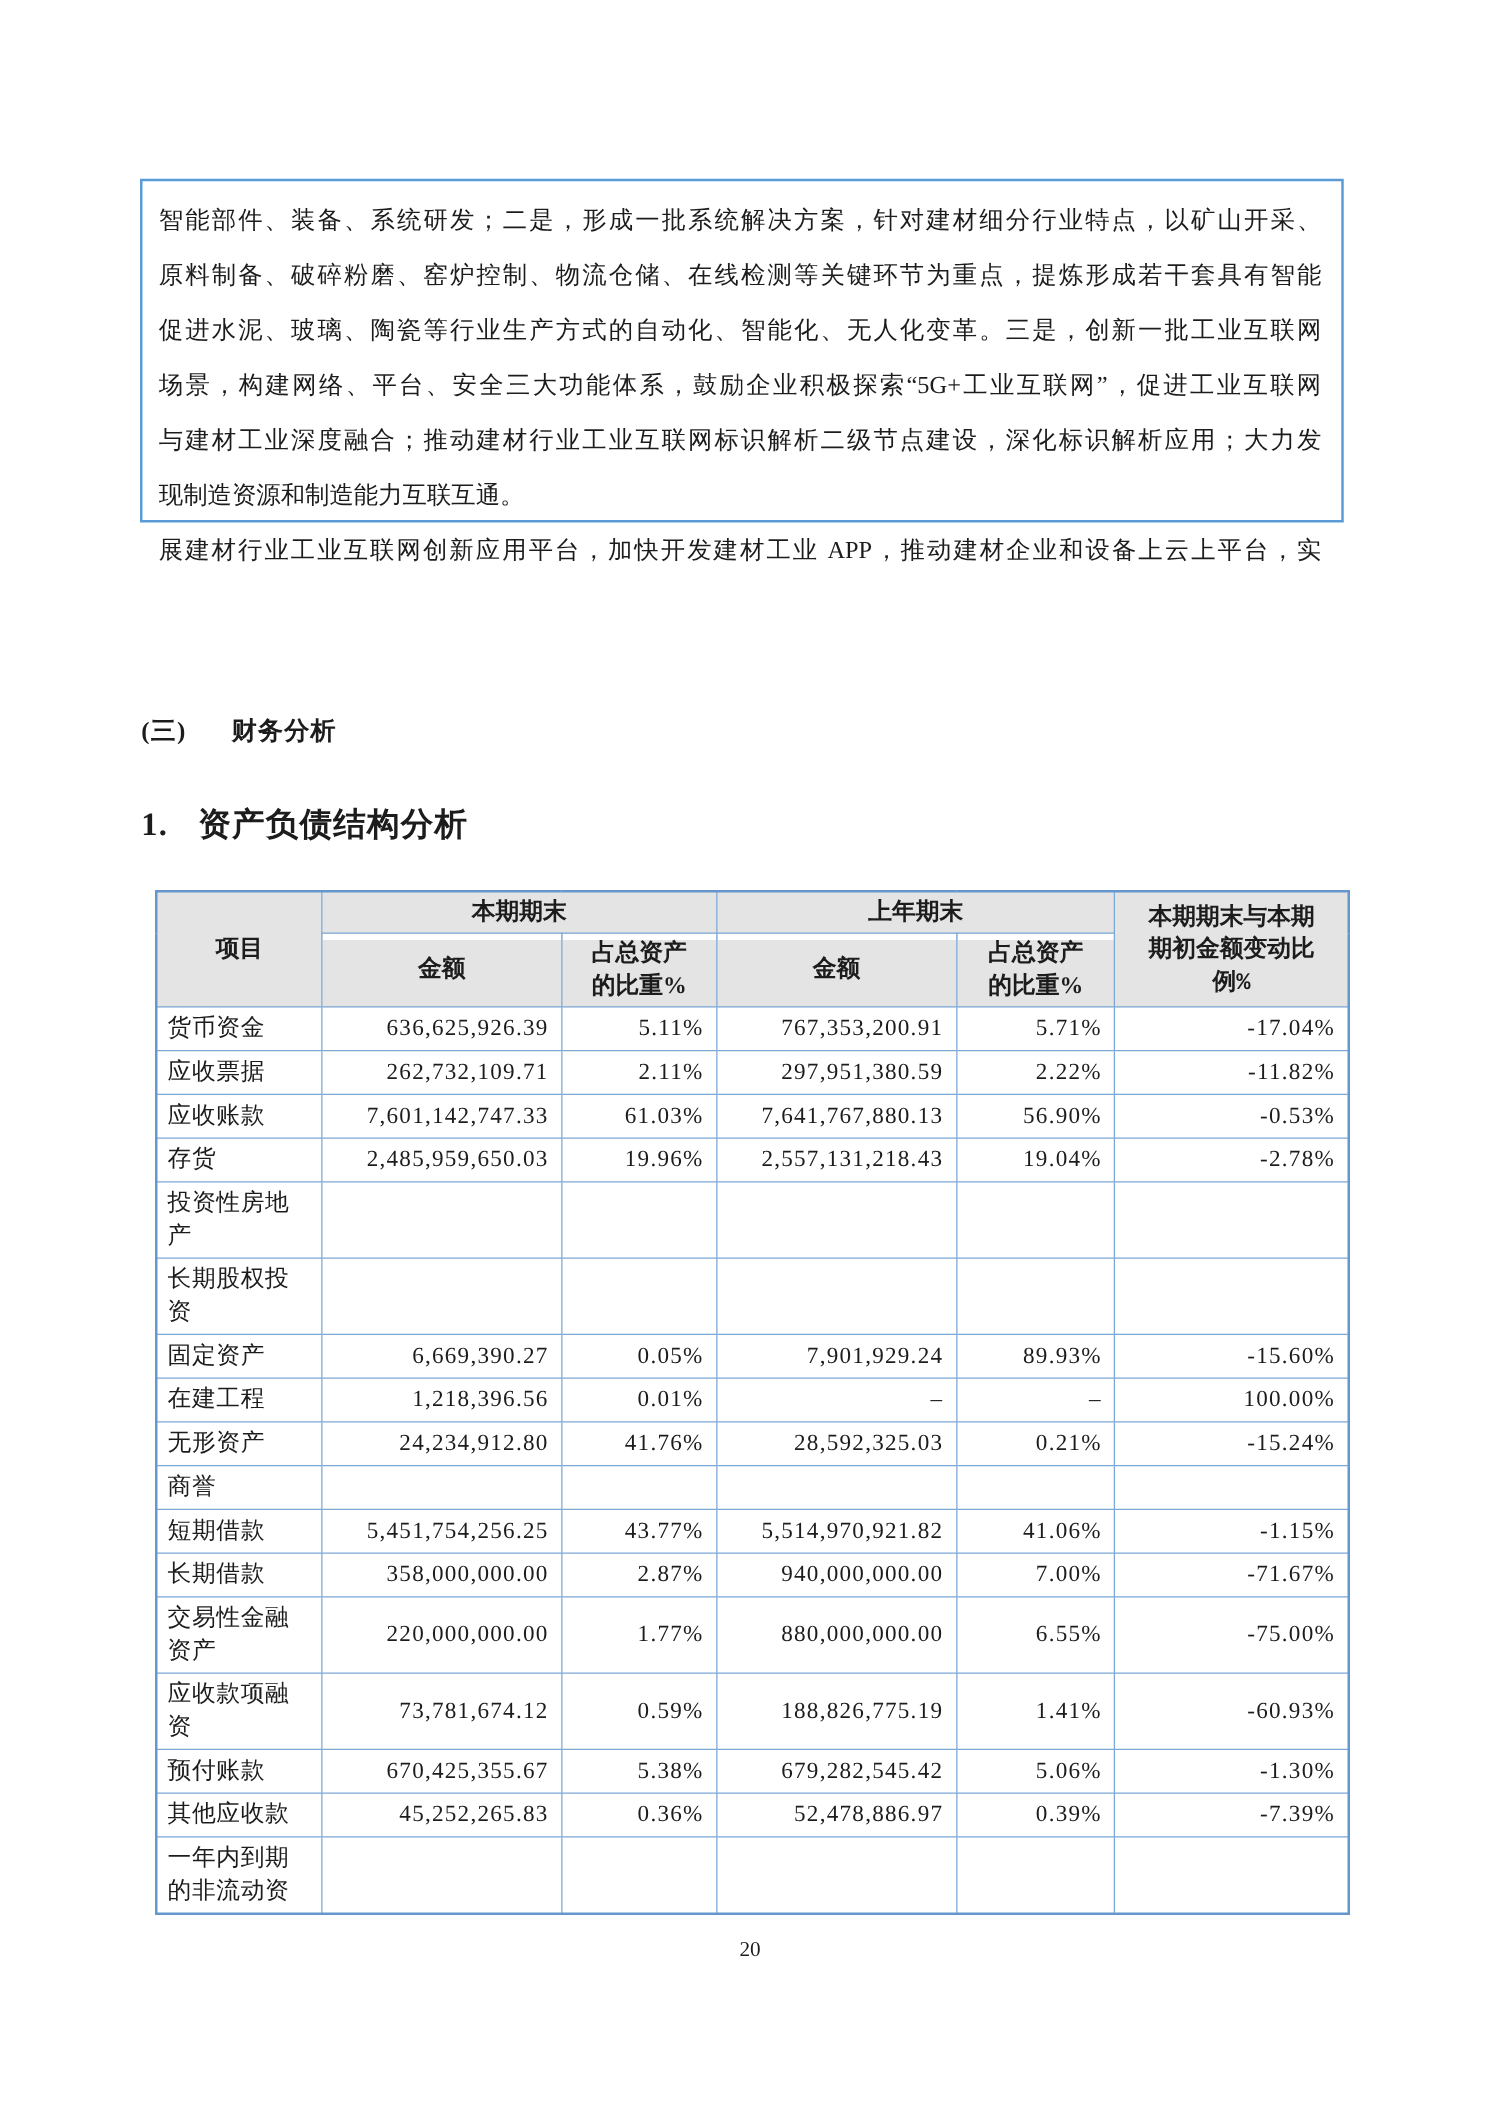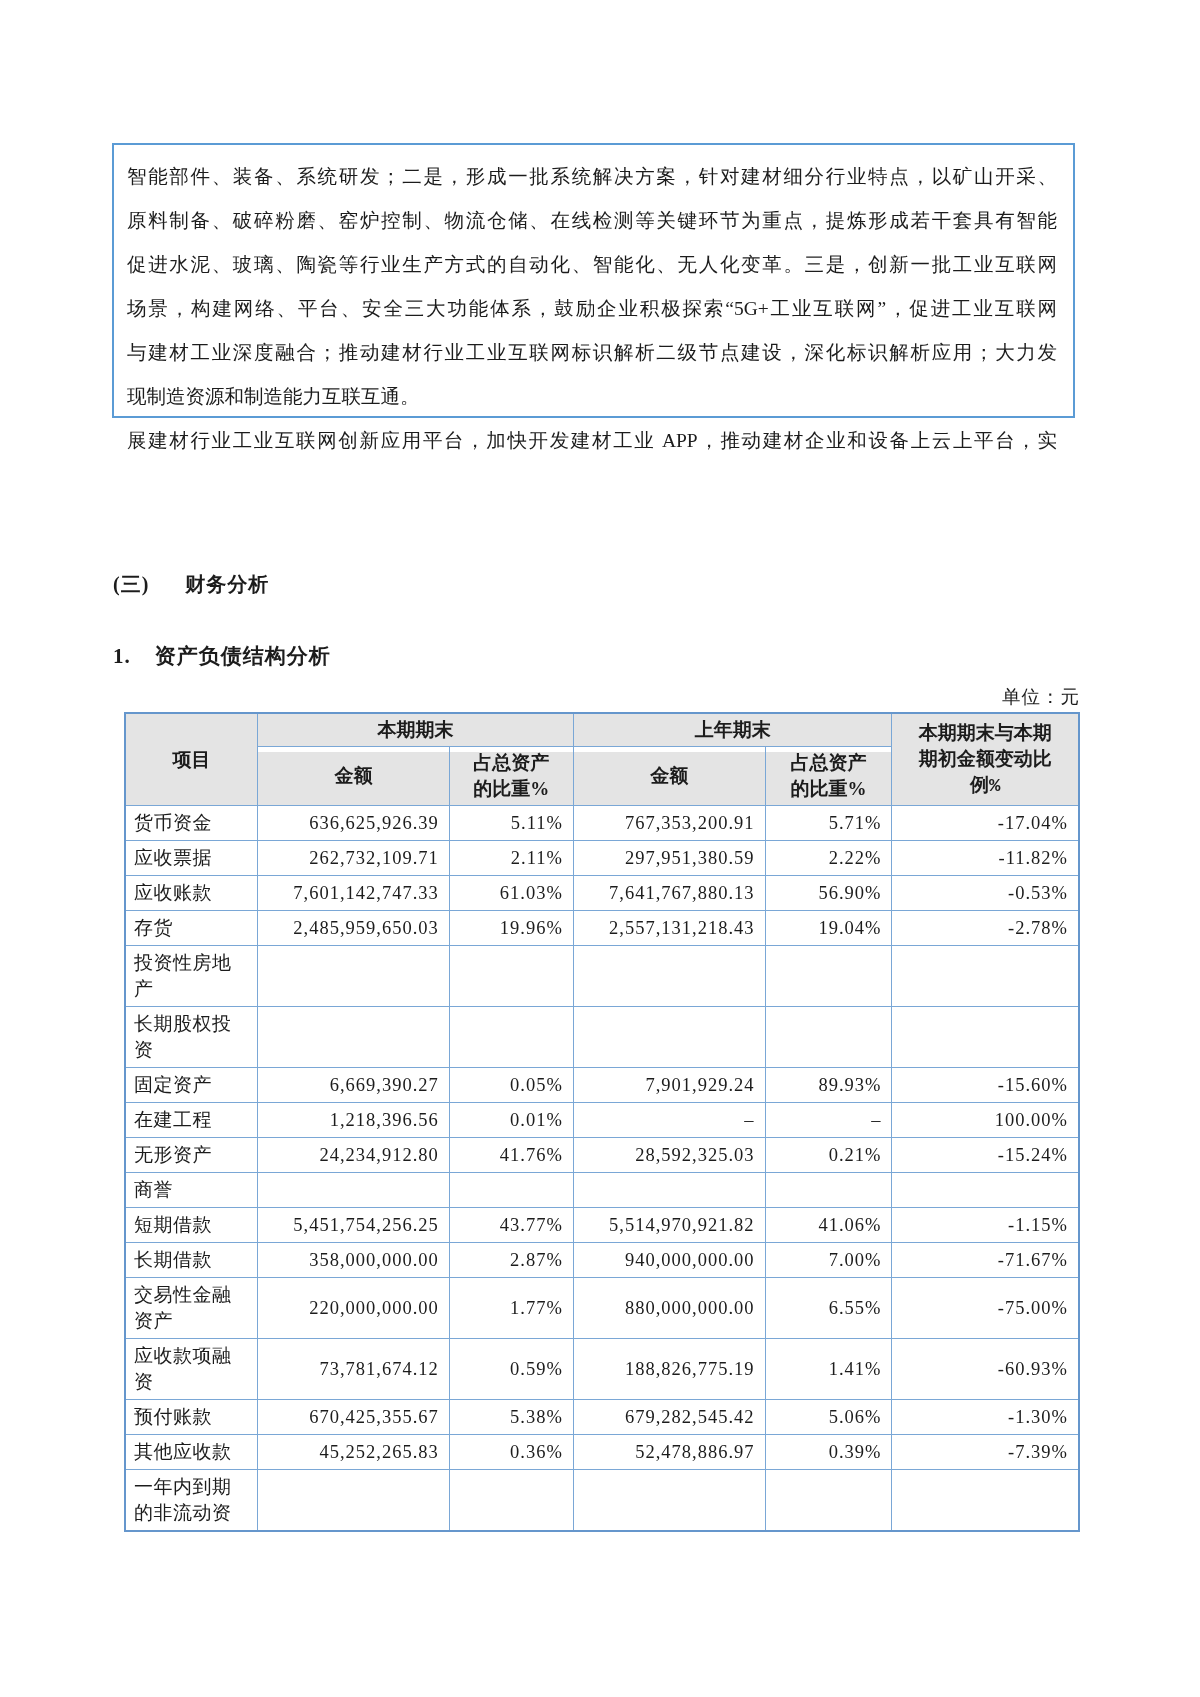--- a/index.html
+++ b/index.html
@@ -18,21 +18,21 @@
     position:absolute;left:112px;top:143px;width:963px;height:275px;
     box-sizing:border-box;border:2px solid var(--box-border);
     padding:10px 16px 0 13px;font-size:19.5px;line-height:44px;
   }
   .box-line{text-align:justify;text-align-last:justify;white-space:normal;}
   .box-line.last{text-align-last:left;}
 
   
   .section-heading{position:absolute;left:113px;top:571px;font-size:20px;font-weight:bold;letter-spacing:1px;}
   .section-heading .num{margin-right:36px;}
-  .sub-heading{position:absolute;left:113px;top:642px;font-size:21px;font-weight:bold;letter-spacing:1px;}
+  .sub-heading{position:absolute;left:113px;top:642px;font-size:26px;font-weight:bold;letter-spacing:1px;}
   .sub-heading .num{margin-right:24px;font-weight:bold;}
 
   .unit-label{position:absolute;left:124px;top:684px;width:956px;text-align:right;font-size:18.5px;letter-spacing:1px;}
 
   
   .fin-table{
     position:absolute;left:124px;top:712px;width:956px;
     border-collapse:collapse;table-layout:fixed;
     border:2px solid var(--tbl-border-outer);
   }
@@ -67,21 +67,20 @@
     </div>
 
   <div class="section-heading">
     <span class="num">(三)</span><span>财务分析</span>
   </div>
 
   <div class="sub-heading">
     <span class="num">1.</span><span>资产负债结构分析</span>
   </div>
 
-  <div class="unit-label">单位：元</div>
 
   <table class="fin-table">
     <colgroup>
       <col style="width:13.9%">
       <col style="width:20.1%">
       <col style="width:13.0%">
       <col style="width:20.1%">
       <col style="width:13.3%">
       <col style="width:19.6%">
     </colgroup>
@@ -232,14 +231,15 @@
           <td class="c-item">一年内到期的非流动资</td>
           <td class="num"></td>
           <td class="num"></td>
           <td class="num"></td>
           <td class="num"></td>
           <td class="num"></td>
         </tr>
       </tbody>
   </table>
 
+  <div class="page-number">20</div>
 
 </div>
 
 </body></html>

